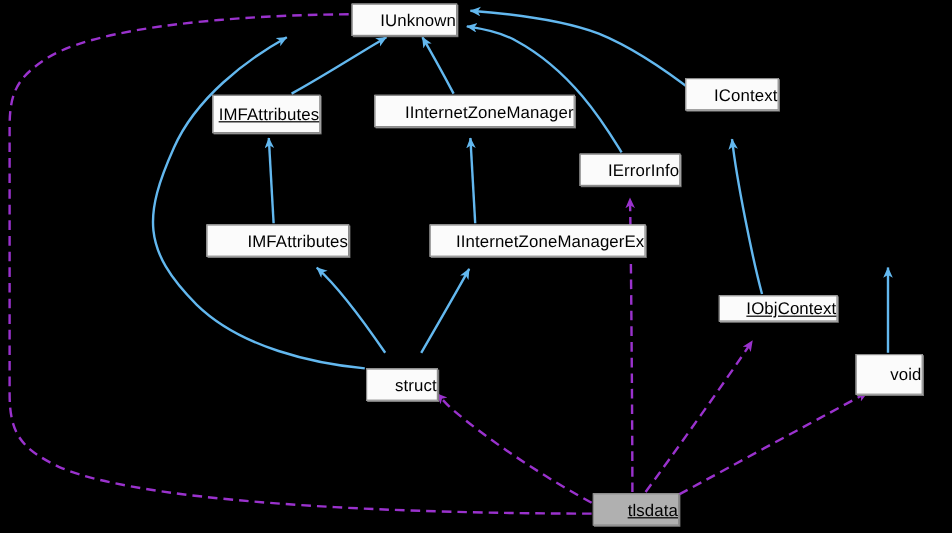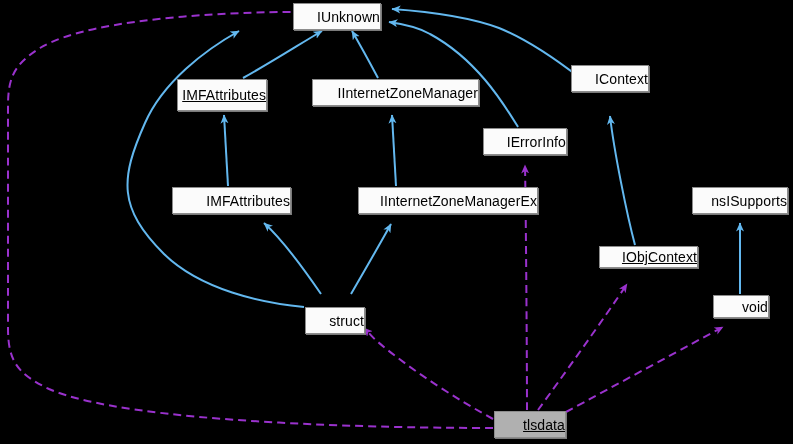--- a/index.html
+++ b/index.html
@@ -100,33 +100,30 @@
   </div>
 
   <div class="node" style="left:172px; top:187px; width:119px; height:27px;">
     <span>IMFAttributes</span>
   </div>
 
   <div class="node" style="left:311px; top:187px; width:180px; height:27px;margin-left:47px;">
     <span>IInternetZoneManagerEx</span>
   </div>
 
-  <div class="node" style="left:692px; top:187px; width:96px; height:27px;">
-    <span>nsISupports</span>
-  </div>
 
   <div class="node" style="left:599px; top:246px; width:99px; height:22px;text-decoration:underline;">
     <span>IObjContext</span>
   </div>
 
   <div class="node" style="left:305px; top:295px; width:60px; height:27px;margin-top:12px;">
     <span>struct</span>
   </div>
 
-  <div class="node" style="left:713px; top:295px; width:56px; height:23px;">
+  <div class="node" style="left:713px; top:295px; width:56px; height:34px;">
     <span>void</span>
   </div>
 
   <div class="node highlight" style="left:494px; top:411px; width:72px; height:27px;text-decoration:underline;">
     <span>tlsdata</span>
   </div>
 
 </div>
 
 </body></html>

